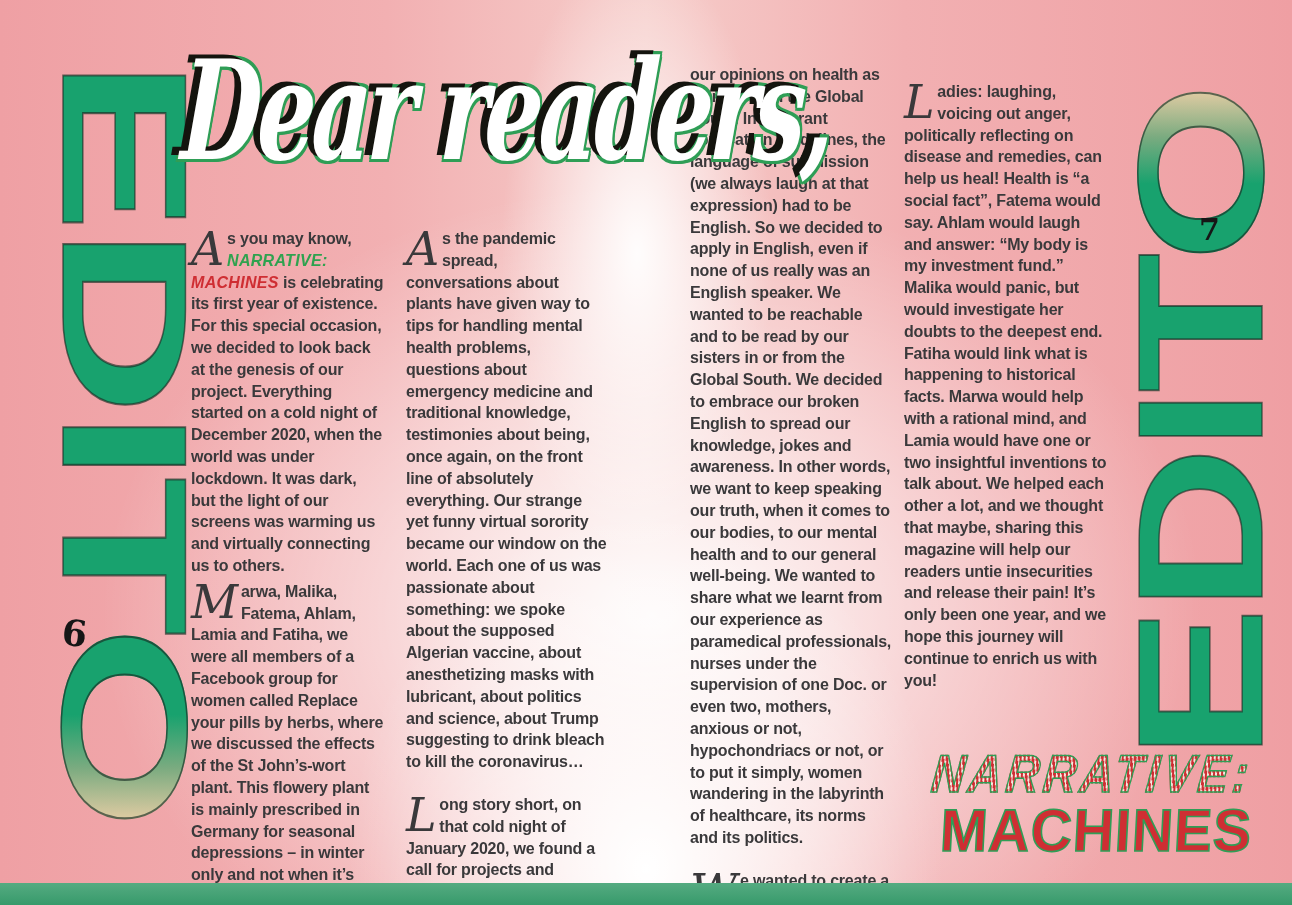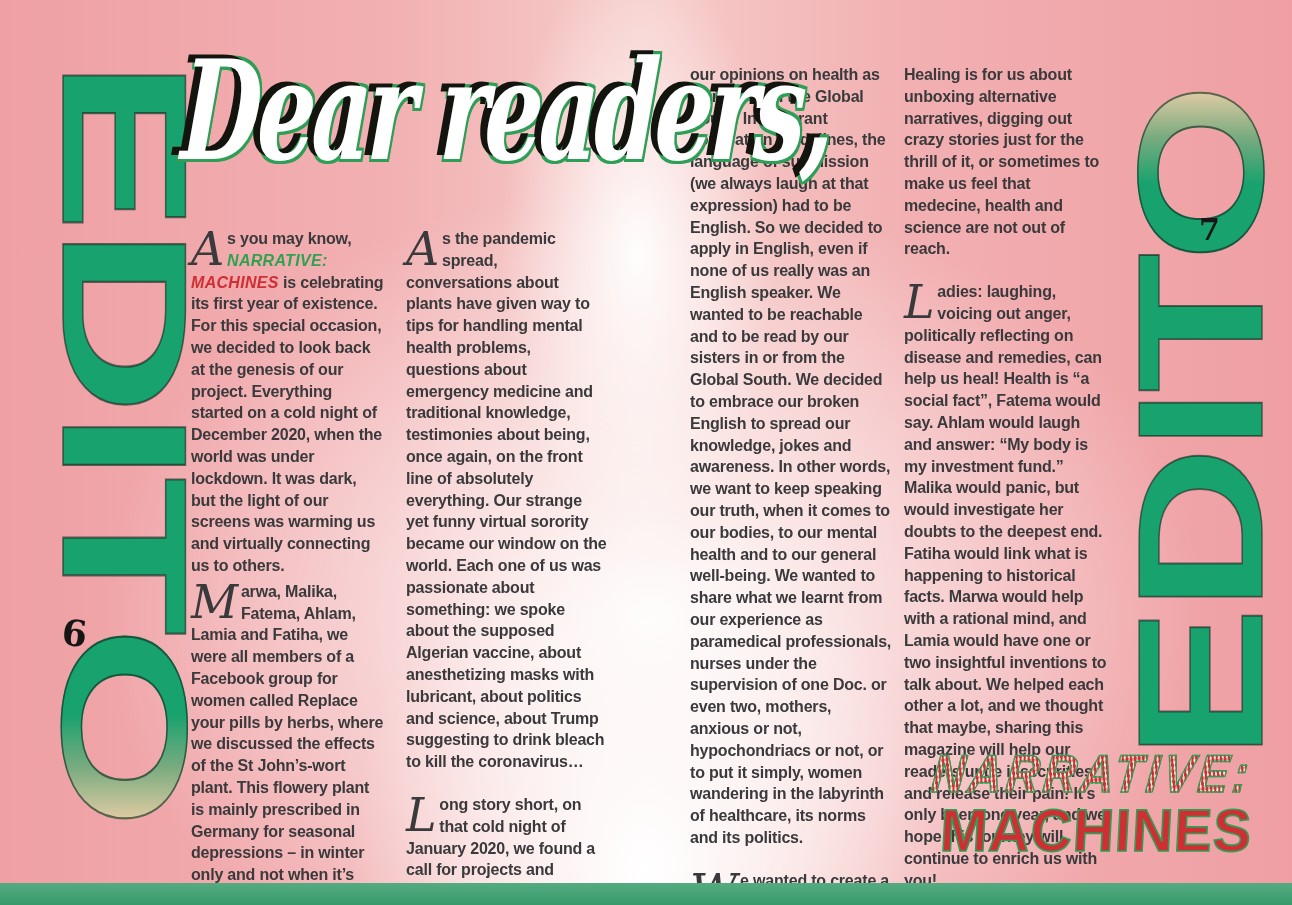--- a/index.html
+++ b/index.html
@@ -113,21 +113,20 @@
   <div class="col col-2">
       <p class="para"><span class="dropcap">A</span><span>s the pandemic spread, conversations about plants have given way to tips for handling mental health problems, questions about emergency medicine and traditional knowledge, testimonies about being, once again, on the front line of absolutely everything. Our strange yet funny virtual sorority became our window on the world. Each one of us was passionate about something: we spoke about the supposed Algerian vaccine, about anesthetizing masks with lubricant, about politics and science, about Trump suggesting to drink bleach to kill the coronavirus…</span></p>
       <p class="para spaced"><span class="dropcap">L</span><span>ong story short, on that cold night of January 2020, we found a call for projects and decided to apply.</span></p>
       <p class="para spaced"><span class="dropcap">W</span><span>e gathered around the idea of putting together a professional magazine of medical fictions, to share both practical knowledge and</span></p>
     </div>
   <div class="col col-3">
       <p class="para"><span>our opinions on health as women from the Global South. In the grant application guidelines, the language of submission (we always laugh at that expression) had to be English. So we decided to apply in English, even if none of us really was an English speaker. We wanted to be reachable and to be read by our sisters in or from the Global South. We decided to embrace our broken English to spread our knowledge, jokes and awareness. In other words, we want to keep speaking our truth, when it comes to our bodies, to our mental health and to our general well-being. We wanted to share what we learnt from our experience as paramedical professionals, nurses under the supervision of one Doc. or even two, mothers, anxious or not, hypochondriacs or not, or to put it simply, women wandering in the labyrinth of healthcare, its norms and its politics.</span></p>
       <p class="para spaced"><span class="dropcap">W</span><span>e wanted to create a community, where we could discuss issues which affect our bodies and minds. We wanted to create a safe space where various ways of healing could be of great use.</span></p>
     </div>
   <div class="col col-4">
-      <p class="para"><span>Healing is for us about unboxing alternative narratives, digging out crazy stories just for the thrill of it, or sometimes to make us feel that medecine, health and science are not out of reach.</span></p>
       <p class="para spaced"><span class="dropcap">L</span><span>adies: laughing, voicing out anger, politically reflecting on disease and remedies, can help us heal! Health is </span><span class="italic">“a social fact”</span><span>, Fatema would say. Ahlam would laugh and answer: </span><span class="italic">“My body is my investment fund.”</span><span> Malika would panic, but would investigate her doubts to the deepest end. Fatiha would link what is happening to historical facts. Marwa would help with a rational mind, and Lamia would have one or two insightful inventions to talk about. We helped each other a lot, and we thought that maybe, sharing this magazine will help our readers untie insecurities and release their pain! It’s only been one year, and we hope this journey will continue to enrich us with you!</span></p>
     </div>
 
   <div class="logo">
     <div class="logo-line1">NARRATIVE:</div>
     <div class="logo-line2">MACHINES</div>
   </div>
 
   <div class="footer-bar"></div>
 

